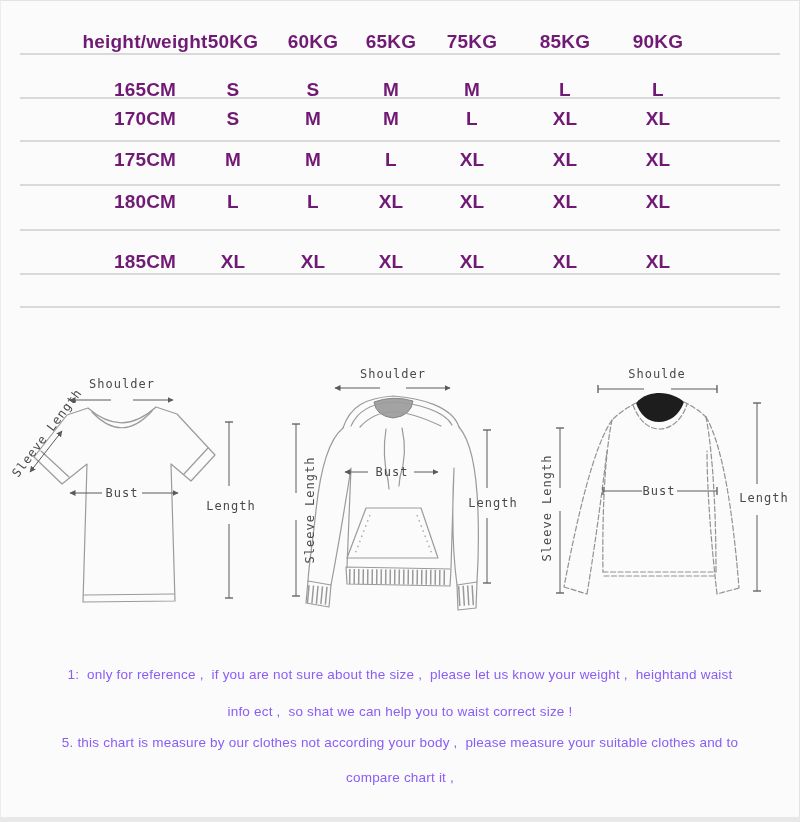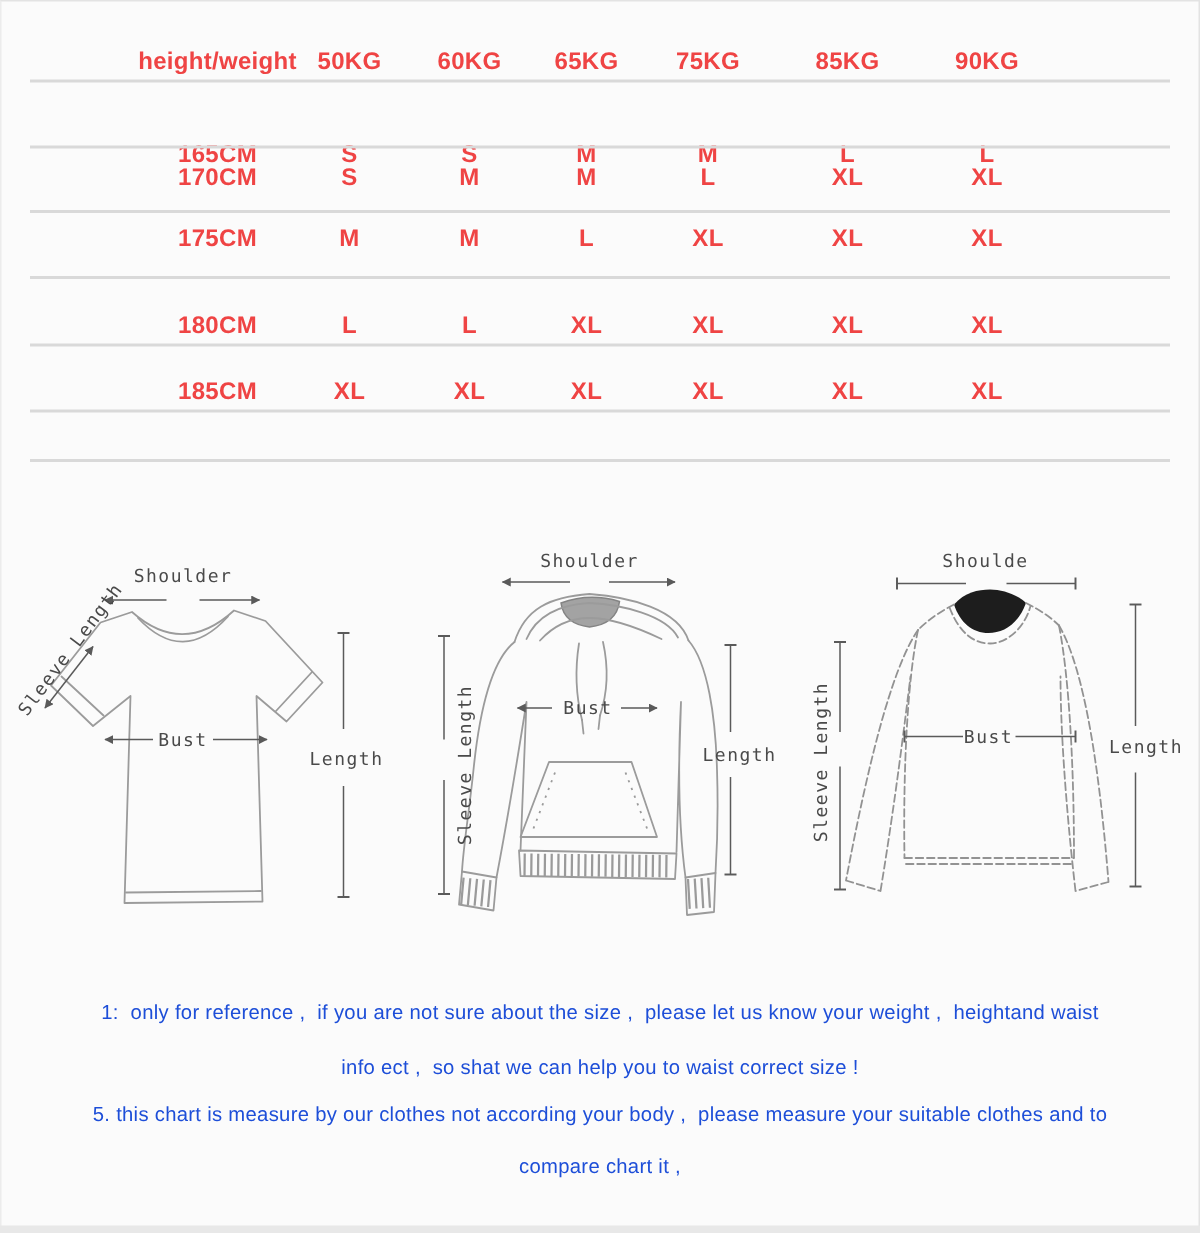--- a/index.html
+++ b/index.html
@@ -8,54 +8,54 @@
     background:#fbfbfb;
     font-family:"Liberation Sans", sans-serif;
     color:#2e2e2e;
   }
   .frame{position:absolute;inset:0;border-top:1px solid #e3e3e3;border-left:1px solid #ececec;border-right:1px solid #e3e3e3;pointer-events:none;}
   .bottom-bar{position:absolute;left:0;bottom:0;width:800px;height:5px;background:#e8e8e8;}
 
   
   .trow{position:absolute;left:0;width:800px;height:20px;line-height:20px;}
   .cell{position:absolute;transform:translateX(-50%);white-space:nowrap;
-        font-weight:bold;font-size:16px;letter-spacing:.2px;color:#ef4444;}
+        font-weight:bold;font-size:19px;letter-spacing:.2px;color:#701a75;}
   .c0{left:145px}.c1{left:233px}.c2{left:313px}.c3{left:391px}.c4{left:472px}.c5{left:565px}.c6{left:658px}
   .hline{position:absolute;left:20px;width:760px;height:2px;background:#d9d9d9;}
 
   
   .diagram{position:absolute;top:358px;width:250px;height:292px;}
   svg text{font-family:"DejaVu Sans Mono", monospace;font-size:12px;letter-spacing:1px;fill:#4a4a4a;}
   .sketch{fill:none;stroke:#9b9b9b;stroke-width:1.2;stroke-linejoin:round;stroke-linecap:round;}
   .sketch-d{fill:none;stroke:#929292;stroke-width:1.2;stroke-linejoin:round;stroke-linecap:round;stroke-dasharray:5 2.5;}
   .ann{fill:none;stroke:#5a5a5a;stroke-width:1;}
   .rib{fill:none;stroke:#9a9a9a;}
   .stitch{fill:none;stroke:#9a9a9a;stroke-width:1.2;stroke-dasharray:1.5 4;}
 
   
   .note{position:absolute;left:0;width:800px;text-align:center;font-size:13.5px;
-        color:#1d4ed8;letter-spacing:.2px;white-space:pre;}
+        color:#8b5cf6;letter-spacing:.2px;white-space:pre;}
 </style>
 </head>
 <body>
 
 <div class="frame"></div>
 
 <div>
   <div class="trow" style="top:32px">
     <span class="cell c0">height/weight</span>
     <span class="cell c1">50KG</span>
     <span class="cell c2">60KG</span>
     <span class="cell c3">65KG</span>
     <span class="cell c4">75KG</span>
     <span class="cell c5">85KG</span>
     <span class="cell c6">90KG</span>
   </div>
 
-  <div class="trow" style="top:94px">
+  <div class="trow" style="top:80px">
     <span class="cell c0">165CM</span>
     <span class="cell c1">S</span>
     <span class="cell c2">S</span>
     <span class="cell c3">M</span>
     <span class="cell c4">M</span>
     <span class="cell c5">L</span>
     <span class="cell c6">L</span>
   </div>
 
   <div class="trow" style="top:109px">
@@ -71,21 +71,21 @@
   <div class="trow" style="top:150px">
     <span class="cell c0">175CM</span>
     <span class="cell c1">M</span>
     <span class="cell c2">M</span>
     <span class="cell c3">L</span>
     <span class="cell c4">XL</span>
     <span class="cell c5">XL</span>
     <span class="cell c6">XL</span>
   </div>
 
-  <div class="trow" style="top:208px">
+  <div class="trow" style="top:192px">
     <span class="cell c0">180CM</span>
     <span class="cell c1">L</span>
     <span class="cell c2">L</span>
     <span class="cell c3">XL</span>
     <span class="cell c4">XL</span>
     <span class="cell c5">XL</span>
     <span class="cell c6">XL</span>
   </div>
 
   <div class="trow" style="top:252px">

